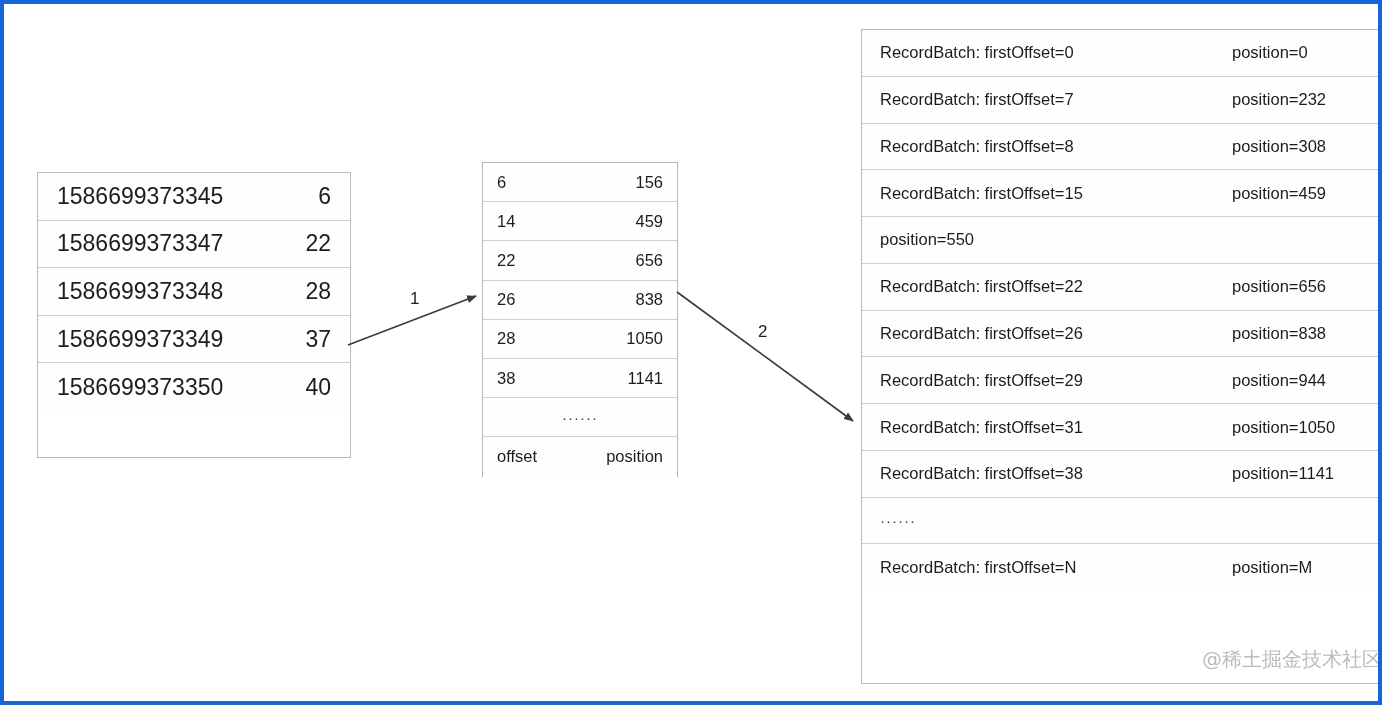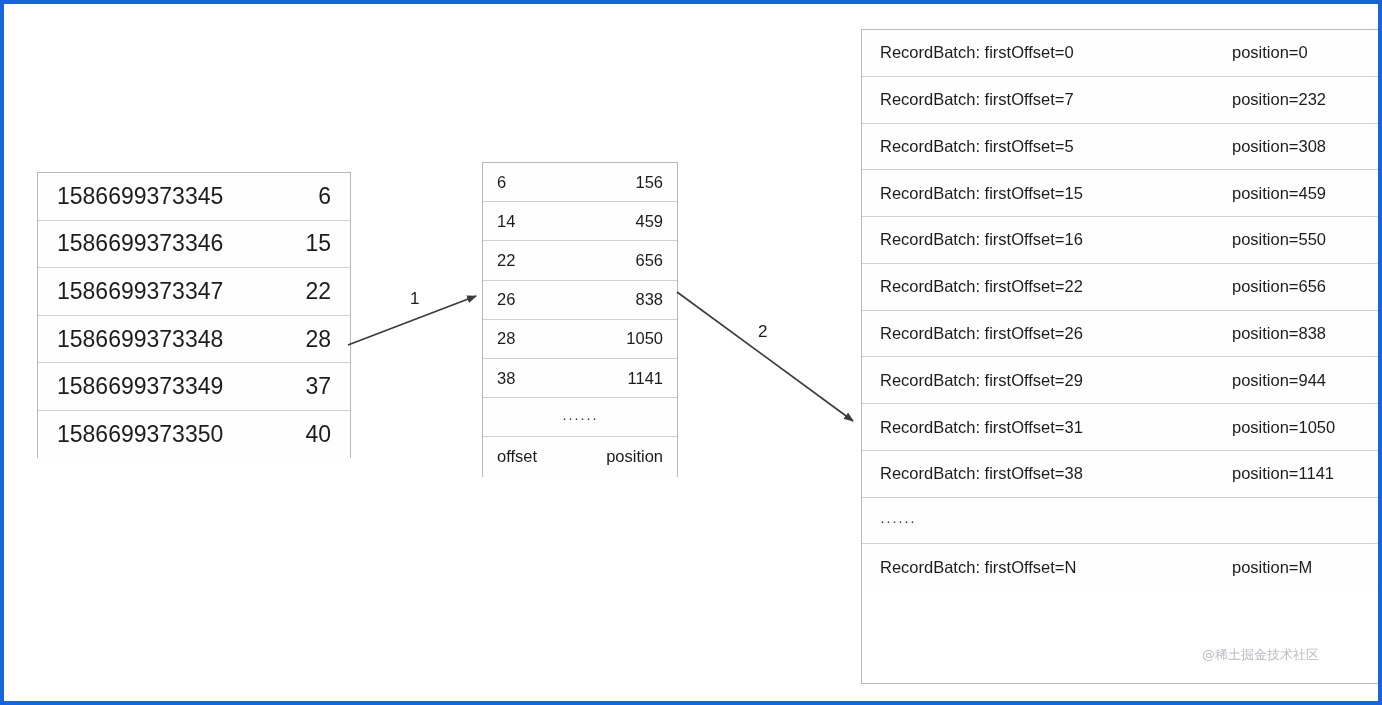--- a/index.html
+++ b/index.html
@@ -117,41 +117,37 @@
     color: #1c1c1c;
   }
   #arrow-1-label { left: 406px; top: 285px; }
   #arrow-2-label { left: 754px; top: 318px; }
 
   
   #watermark {
     position: absolute;
     left: 1198px;
     top: 642px;
-    font-size: 13px;
+    font-size: 20px;
     color: #b9bcc0;
     white-space: nowrap;
     font-family: "DejaVu Sans", sans-serif;
   }
 </style>
 </head>
 <body>
 
 <div id="page">
 
   <div class="tbl" id="left-table">
     <div class="row">
       <span class="cell-l">1586699373345</span>
       <span class="cell-r">6</span>
     </div>
     <div class="row">
-      <span class="cell-l">1586699373346</span>
-      <span class="cell-r">15</span>
-    </div>
-    <div class="row">
       <span class="cell-l">1586699373347</span>
       <span class="cell-r">22</span>
     </div>
     <div class="row">
       <span class="cell-l">1586699373348</span>
       <span class="cell-r">28</span>
     </div>
     <div class="row">
       <span class="cell-l">1586699373349</span>
       <span class="cell-r">37</span>
@@ -199,29 +195,28 @@
   <div class="tbl" id="right-table">
     <div class="row">
       <span class="rb-name">RecordBatch: firstOffset=0</span>
       <span class="rb-pos">position=0</span>
     </div>
     <div class="row">
       <span class="rb-name">RecordBatch: firstOffset=7</span>
       <span class="rb-pos">position=232</span>
     </div>
     <div class="row">
-      <span class="rb-name">RecordBatch: firstOffset=5</span>
+      <span class="rb-name">RecordBatch: firstOffset=8</span>
       <span class="rb-pos">position=308</span>
     </div>
     <div class="row">
       <span class="rb-name">RecordBatch: firstOffset=15</span>
       <span class="rb-pos">position=459</span>
     </div>
     <div class="row">
-      <span class="rb-name">RecordBatch: firstOffset=16</span>
       <span class="rb-pos">position=550</span>
     </div>
     <div class="row">
       <span class="rb-name">RecordBatch: firstOffset=22</span>
       <span class="rb-pos">position=656</span>
     </div>
     <div class="row">
       <span class="rb-name">RecordBatch: firstOffset=26</span>
       <span class="rb-pos">position=838</span>
     </div>

